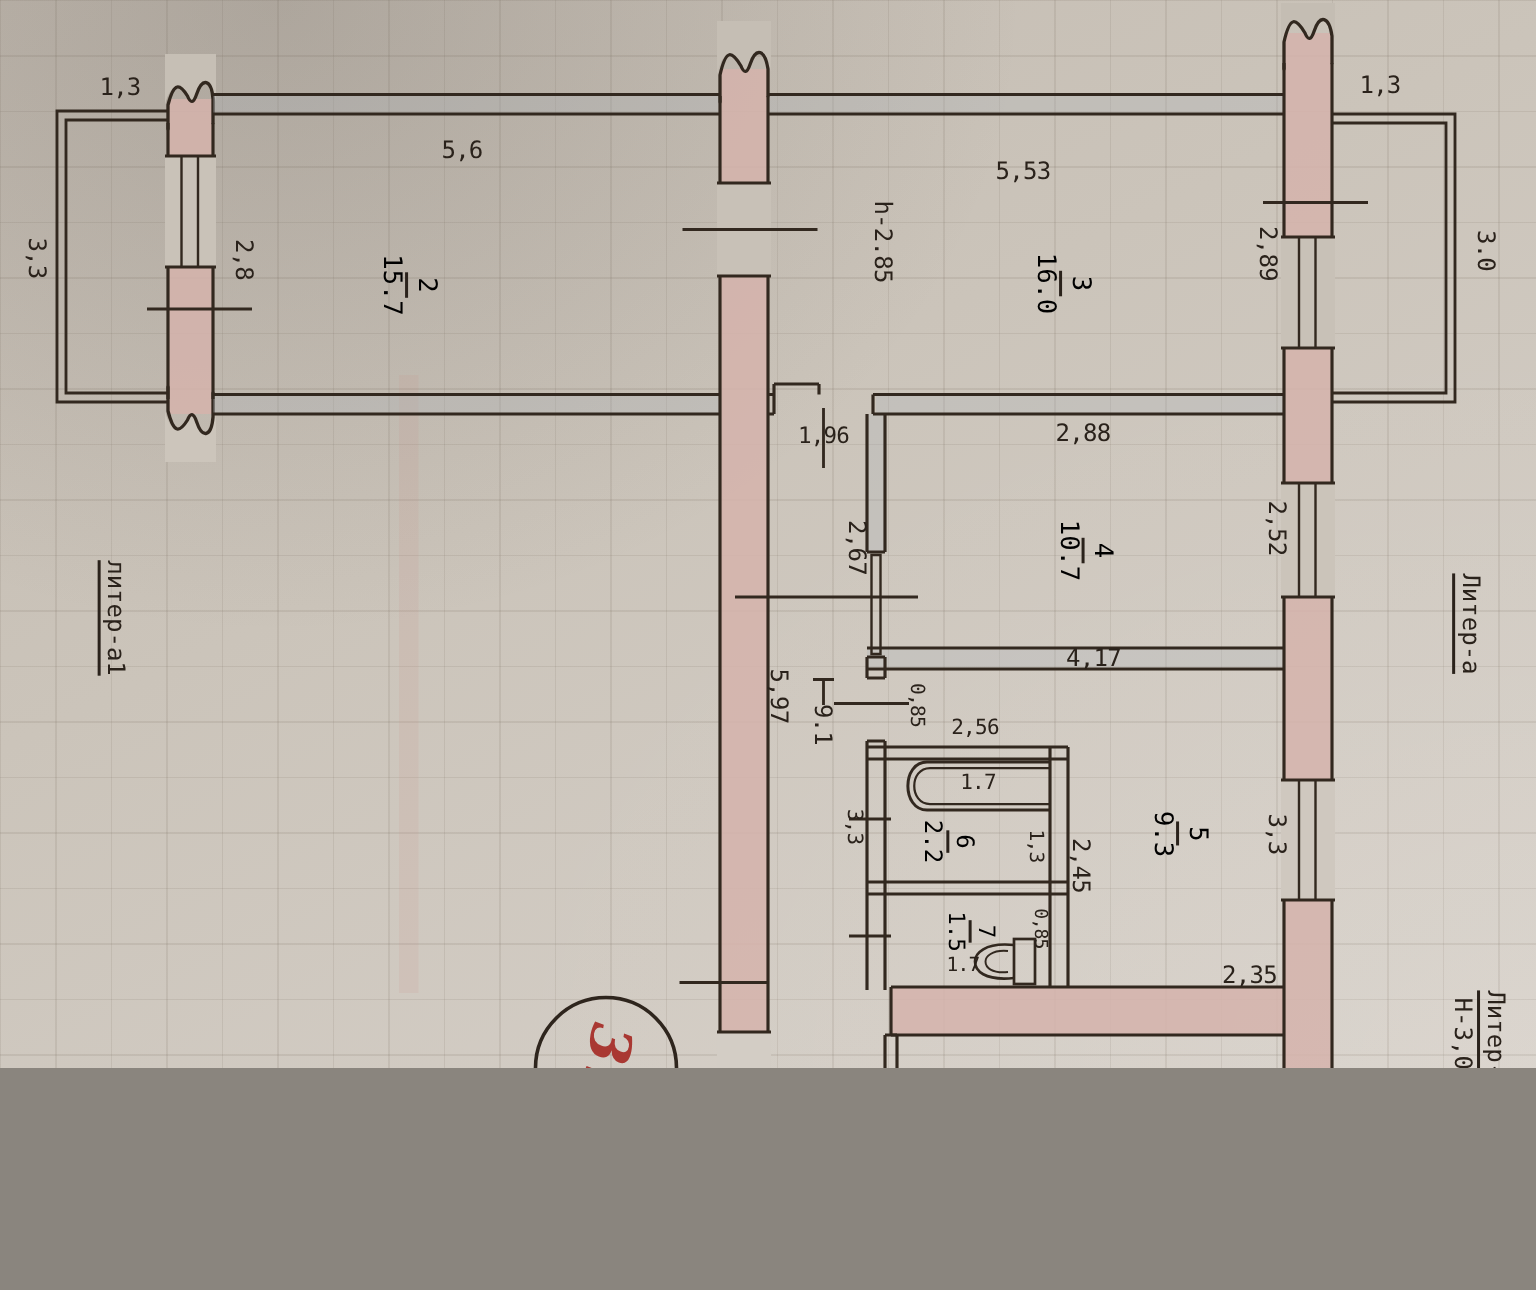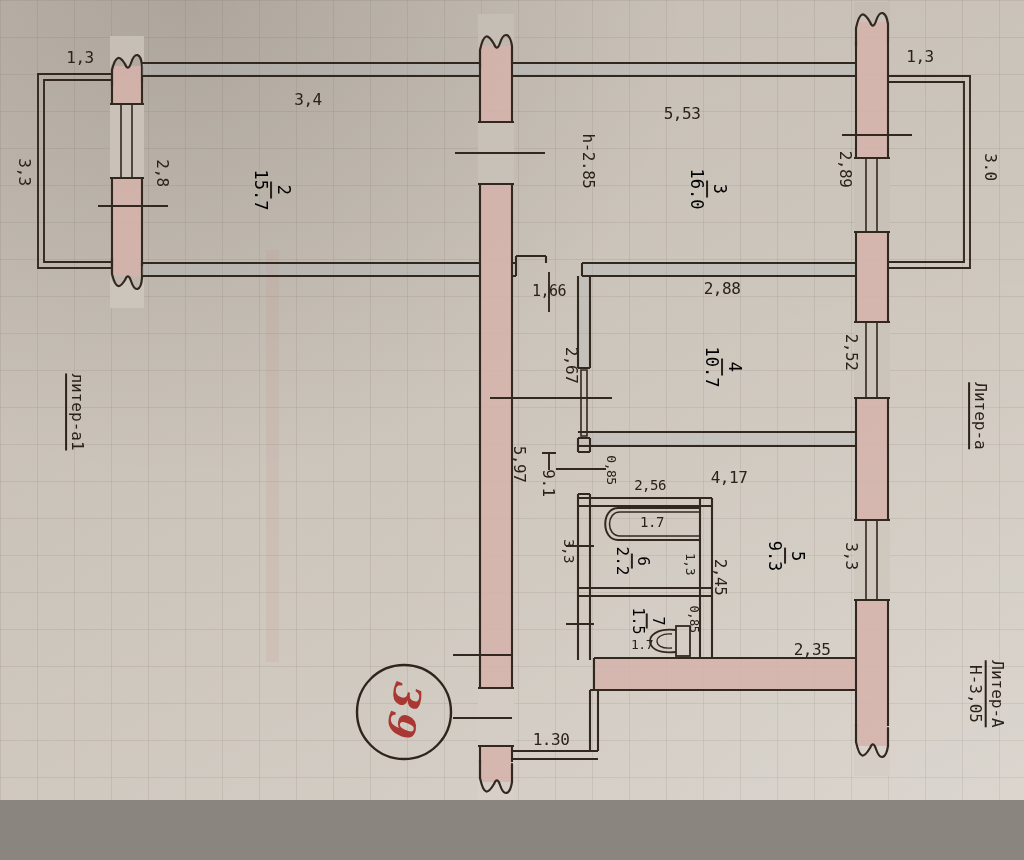--- a/index.html
+++ b/index.html
@@ -1,16 +1,16 @@
 <!DOCTYPE html>
 <html><head>
 <meta charset="utf-8">
 <style>
   html,body{margin:0;padding:0;background:#8a857e;}
-  #page{position:relative;width:1024px;height:800px;overflow:hidden;
+  #page{position:relative;width:1024px;height:712px;overflow:hidden;
     background:
       radial-gradient(ellipse at 18% 0%, rgba(80,74,68,.20), transparent 42%),
       radial-gradient(ellipse at 100% 100%, rgba(255,252,246,.10), transparent 50%),
       repeating-linear-gradient(to right, rgba(122,110,96,.15) 0 1px, transparent 1px 37px),
       repeating-linear-gradient(to bottom, rgba(122,110,96,.15) 0 1px, transparent 1px 37px),
       linear-gradient(155deg,#c3bbb1 0%,#cbc4ba 42%,#d7d1ca 100%);
     font-family:"DejaVu Sans Mono","Liberation Mono",monospace;}
   #plan-svg{position:absolute;left:0;top:0;}
   .lbl{position:absolute;color:#2a221b;font-size:16px;letter-spacing:-0.5px;
        white-space:nowrap;transform:translate(-50%,-50%);line-height:1;}
@@ -123,67 +123,67 @@
     <path d="M676,630 C656,628 650,636 650,641 C650,647 656,654 676,652"></path>
     <path d="M672,634 C661,633 657,638 657,641 C657,645 661,649 672,648" stroke-width="1.3"></path>
   </g>
 
   <circle cx="404" cy="712" r="47" fill="none" stroke="#2e251d" stroke-width="2.4"></circle>
 </svg>
 
   <div class="lbl" style="left:80px;top:58px">1,3</div>
   <div class="lbl v" style="left:24px;top:172px">3,3</div>
   <div class="lbl v" style="left:162px;top:173px">2,8</div>
-  <div class="lbl" style="left:308px;top:100px">3,4</div>
+  <div class="lbl" style="left:308px;top:100px">5,6</div>
   <div class="room" style="position:absolute;left:272px;top:190px">
     <span class="num">2</span><br>
     <span>15.7</span>
   </div>
   <div class="lbl" style="left:682px;top:114px">5,53</div>
   <div class="lbl v" style="left:588px;top:161px">h-2.85</div>
   <div class="room" style="position:absolute;left:708px;top:189px">
     <span class="num">3</span><br>
     <span>16.0</span>
   </div>
   <div class="lbl v" style="left:845px;top:169px">2,89</div>
   <div class="lbl" style="left:920px;top:57px">1,3</div>
   <div class="lbl v" style="left:990px;top:167px">3.0</div>
-  <div class="lbl s15" style="left:549px;top:291px">1,66</div>
+  <div class="lbl s15" style="left:549px;top:291px">1,96</div>
   <div class="lbl" style="left:722px;top:289px">2,88</div>
   <div class="lbl v" style="left:571px;top:365px">2,67</div>
   <div class="room" style="position:absolute;left:723px;top:367px">
     <span class="num">4</span><br>
     <span>10.7</span>
   </div>
   <div class="lbl v" style="left:851px;top:352px">2,52</div>
   <div class="lbl v" style="left:519px;top:464px">5,97</div>
   <div class="lbl v" style="left:548px;top:483px">9.1</div>
   <div class="lbl v s13" style="left:611px;top:470px">0,85</div>
-  <div class="lbl" style="left:729px;top:478px">4,17</div>
+  <div class="lbl" style="left:729px;top:439px">4,17</div>
   <div class="lbl s14" style="left:650px;top:485px">2,56</div>
   <div class="lbl s14" style="left:652px;top:522px">1.7</div>
   <div class="room" style="position:absolute;left:632px;top:561px;font-size:16px">
     <span class="num">6</span><br>
     <span>2.2</span>
   </div>
   <div class="lbl v s13" style="left:690px;top:564px">1,3</div>
   <div class="lbl v s14" style="left:569px;top:551px">3,3</div>
   <div class="lbl v" style="left:720px;top:577px">2,45</div>
   <div class="room" style="position:absolute;left:786px;top:556px">
     <span class="num">5</span><br>
     <span>9.3</span>
   </div>
   <div class="lbl v" style="left:851px;top:556px">3,3</div>
   <div class="room" style="position:absolute;left:647px;top:621px;font-size:15px">
     <span class="num">7</span><br>
     <span>1.5</span>
   </div>
   <div class="lbl s13" style="left:642px;top:644px">1.7</div>
   <div class="lbl v s12" style="left:694px;top:619px">0,85</div>
-  <div class="lbl" style="left:812px;top:650px">2,35</div>
+  <div class="lbl" style="left:833px;top:650px">2,35</div>
   <div class="lbl" style="left:551px;top:740px">1.30</div>
 
   <div class="lbl v annot" style="left:76px;top:412px">
     <span class="u">литер-а1</span>
   </div>
   <div class="lbl v annot" style="left:979px;top:416px">
     <span class="u">Литер-а</span>
   </div>
   <div class="lbl v annot" style="left:986px;top:694px">
     <span class="u">Литер-А</span><br>

